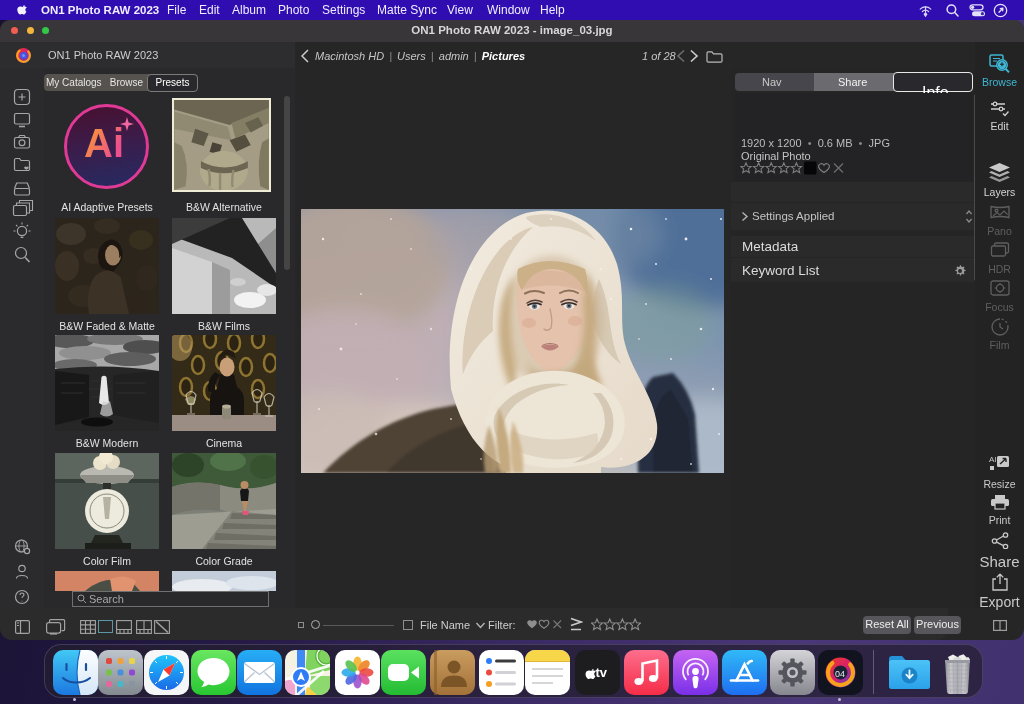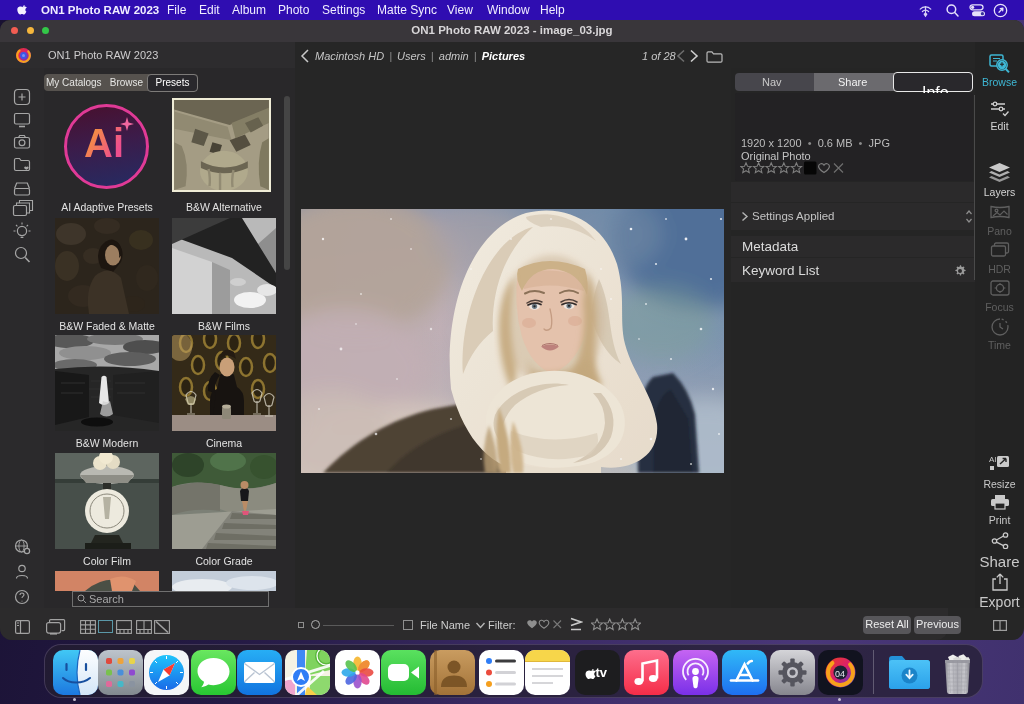--- a/index.html
+++ b/index.html
@@ -535,21 +535,21 @@
         <circle cx="10" cy="8" r="3.6"></circle>
         <path d="M10 3 v1.6 M10 11.4 v1.6 M4.6 8 h1.6 M13.8 8 h1.6" stroke-width="1.1"></path>
       </svg>
       <div class="ricon" style="top:259px;color:#5f5f5f;font-size:10.5px">Focus</div>
 
       <svg class="abs" style="left:16px;top:276px" width="18" height="18" viewBox="0 0 18 18" fill="none" stroke="#5f5f5f" stroke-width="1.3">
         <path d="M9 1 A 8 8 0 1 0 17 9"></path>
         <path d="M17 9 A 8 8 0 0 0 9 1" stroke-dasharray="2 2.4"></path>
         <path d="M9 5 V 9 L 12 11"></path>
       </svg>
-      <div class="ricon" style="top:297px;color:#5f5f5f;font-size:10.5px">Time</div>
+      <div class="ricon" style="top:297px;color:#5f5f5f;font-size:10.5px">Film</div>
 
       <svg class="abs" style="left:14px;top:412px" width="21" height="19" viewBox="0 0 21 19">
         <text x="0" y="8" font-size="8" fill="#c9c9c9" font-family="Liberation Sans">AI</text>
         <rect x="8" y="2" width="12" height="11" rx="1.5" fill="#c9c9c9"></rect>
         <path d="M11 10 L17 4.5 M17 4.5 h-3.4 M17 4.5 v3.4" stroke="#232323" stroke-width="1.4" fill="none"></path>
         <path d="M1 12 l4 0 0 4 -4 0 z" fill="#c9c9c9"></path>
       </svg>
       <div class="ricon" style="top:436px;color:#c9c9c9;font-size:10.5px">Resize</div>
 
       <svg class="abs" style="left:15px;top:452px" width="20" height="16" viewBox="0 0 20 16" fill="#c9c9c9">

